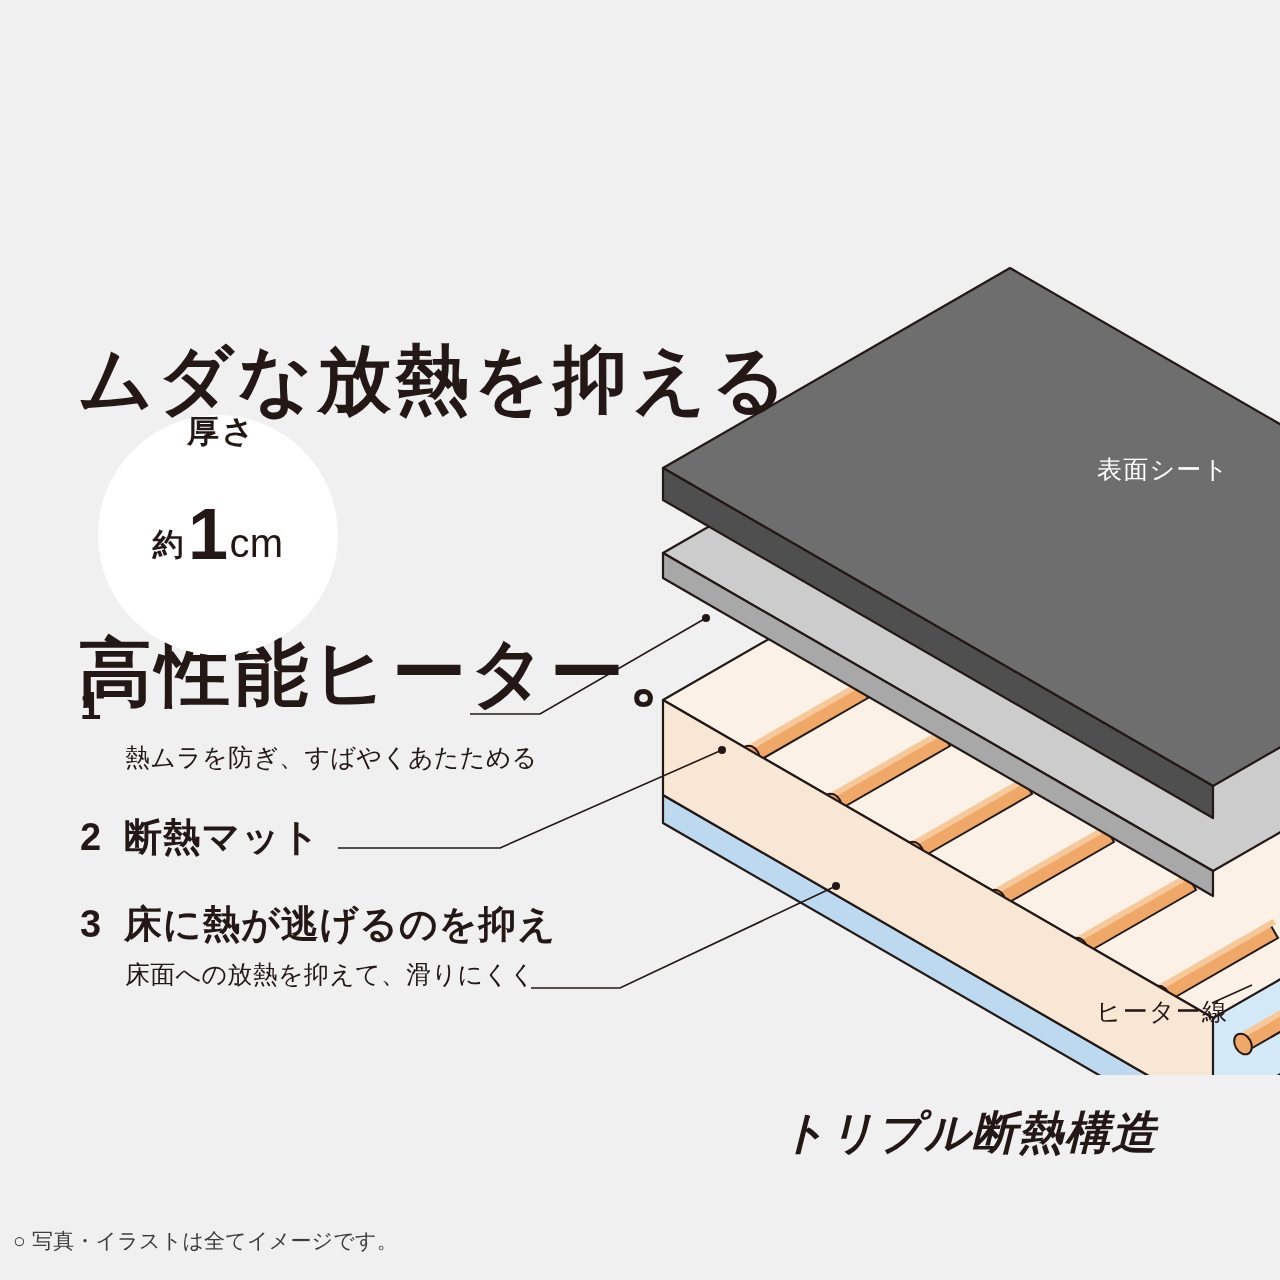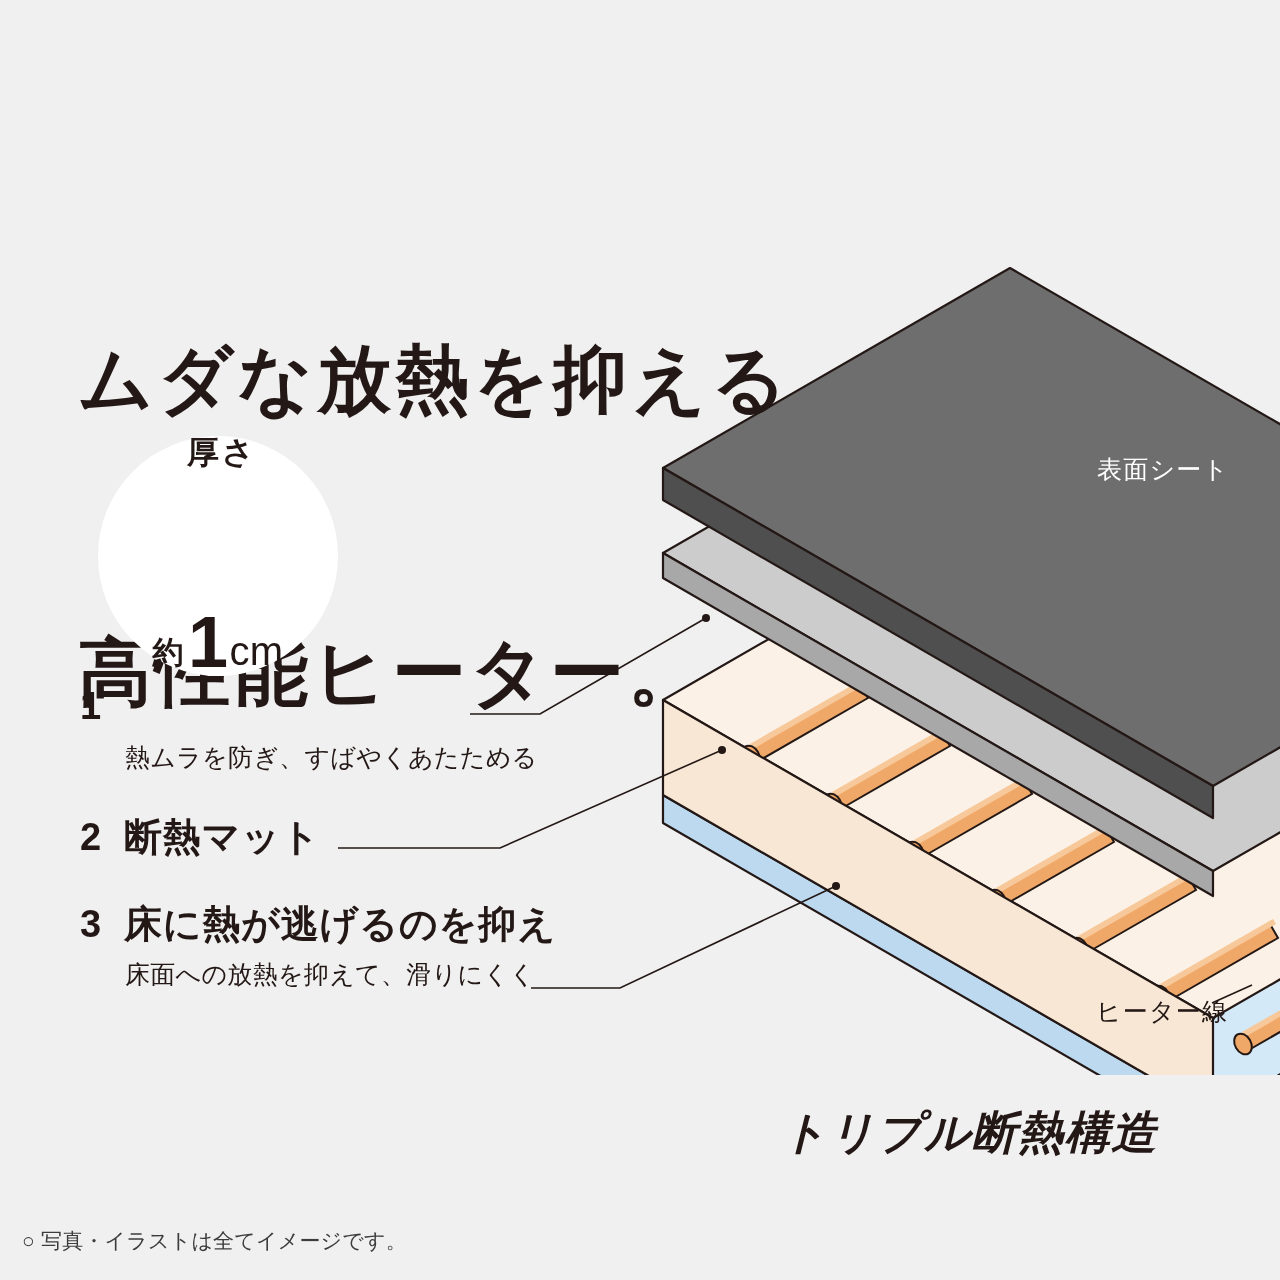--- a/index.html
+++ b/index.html
@@ -34,29 +34,29 @@
     letter-spacing: 0.055em;
     color: #231815;
     white-space: pre;
   }
   .headline .hl-line { display: block; }
 
   
   .badge {
     position: absolute;
     left: 98px;
-    top: 436px;
+    top: 415px;
     width: 240px;
     height: 240px;
     border-radius: 50%;
     background: #ffffff;
     display: flex;
     flex-direction: column;
     align-items: center;
-    justify-content: space-between;
+    justify-content: flex-start;
     gap: 33px;
   }
   .badge-top {
     font-size: 32px;
     font-weight: 700;
     letter-spacing: 0.08em;
     line-height: 1;
     margin-bottom: 16px;
     margin-left: 8px;
   }
@@ -132,21 +132,21 @@
     letter-spacing: 0.035em;
     line-height: 1;
     color: #231815;
     white-space: nowrap;
     font-style: italic;
   }
 
   
   .footnote {
     position: absolute;
-    left: 22px;
+    left: 13px;
     top: 1227px;
     font-size: 21px;
     font-weight: 400;
     letter-spacing: 0.01em;
     color: #3c3c3c;
     white-space: nowrap;
   }
 
   
   #illustration {

